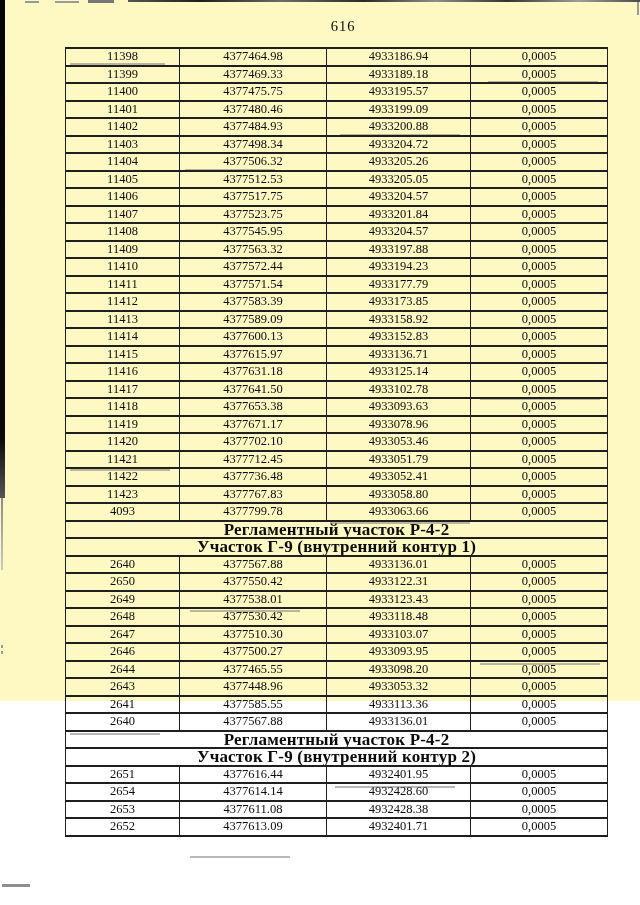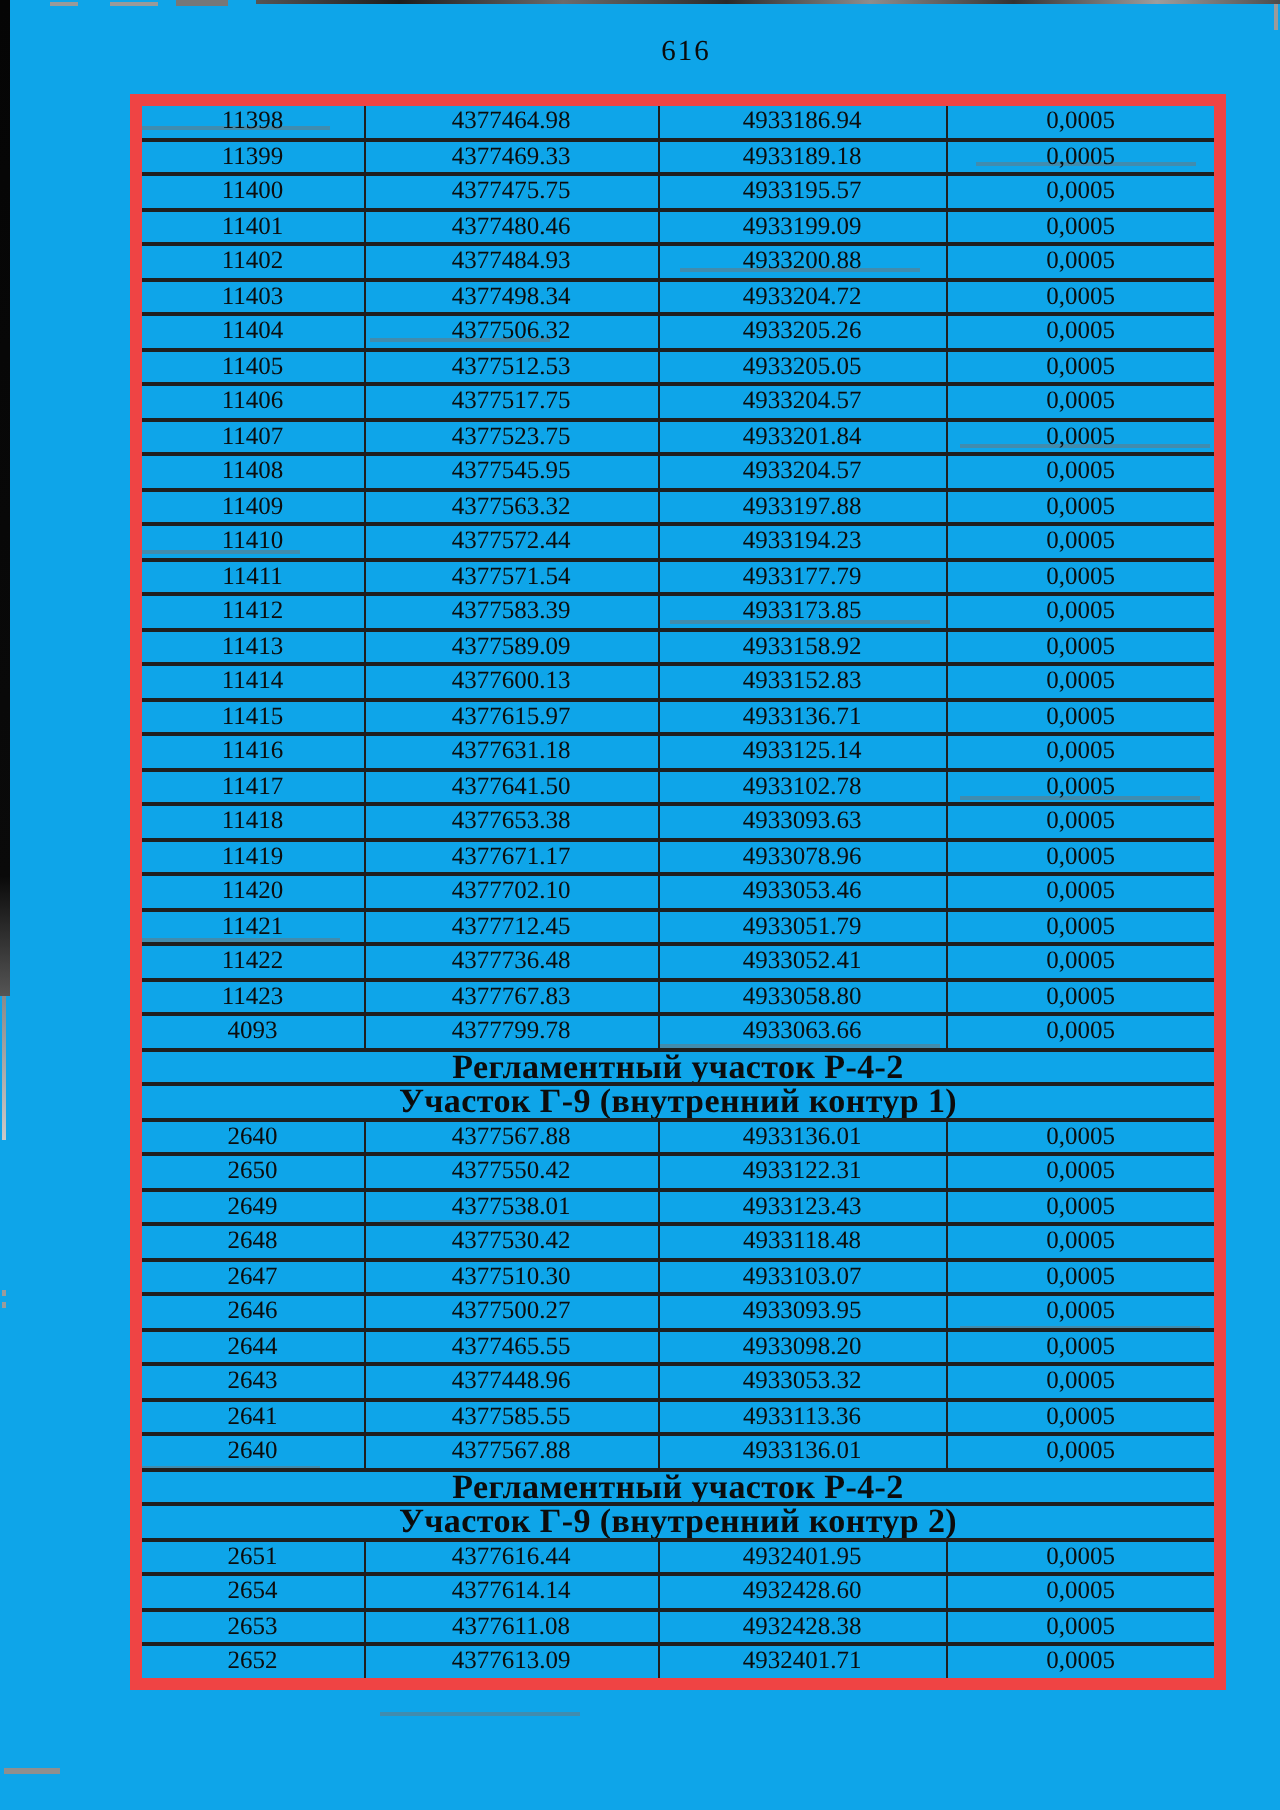--- a/index.html
+++ b/index.html
@@ -8,22 +8,22 @@
     width: 640px;
     height: 905px;
     background: #ffffff;
     overflow: hidden;
     font-family: "Liberation Serif", "DejaVu Serif", serif;
     color: #0d0d0d;
   }
   .page {
     position: relative;
     width: 640px;
-    height: 905px;
-    background: #0ea5e9;
+    height: 701px;
+    background: #fef9c3;
   }
   
   .scan-bar-left {
     position: absolute;
     left: 0; top: 0;
     width: 5px; height: 498px;
     background: linear-gradient(180deg, #050505 0%, #0a0a0a 88%, #555 100%);
   }
   .scan-bar-left-tail {
     position: absolute;
@@ -74,21 +74,21 @@
     border-bottom-width: 2px;
     height: 15.5px;
     line-height: 15.5px;
     padding: 0;
     text-align: center;
     vertical-align: middle;
     white-space: nowrap;
     overflow: hidden;
     color: #0c0c0c;
   }
-  table.coords { border: 6px solid #ef4444; }
+  table.coords { border: 1px solid #ef4444; }
   td.section-header {
     font-weight: bold;
     font-size: 17px;
     letter-spacing: 0.2px;
   }
 </style>
 </head>
 <body>
 
 <div class="page">

